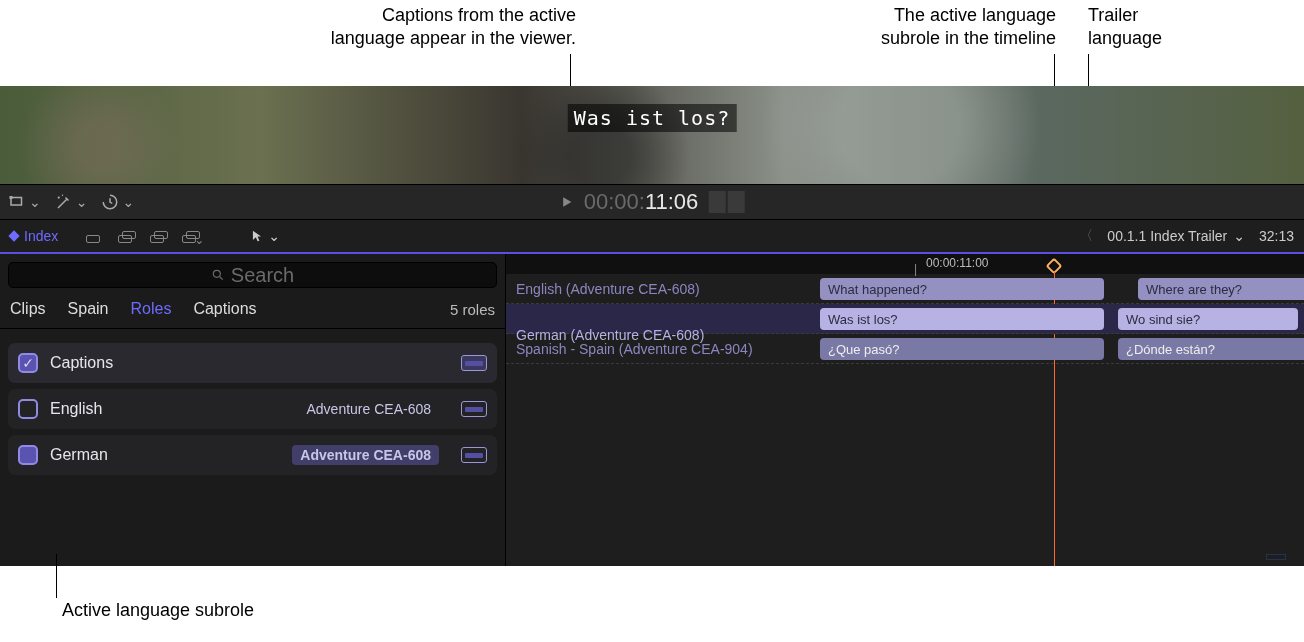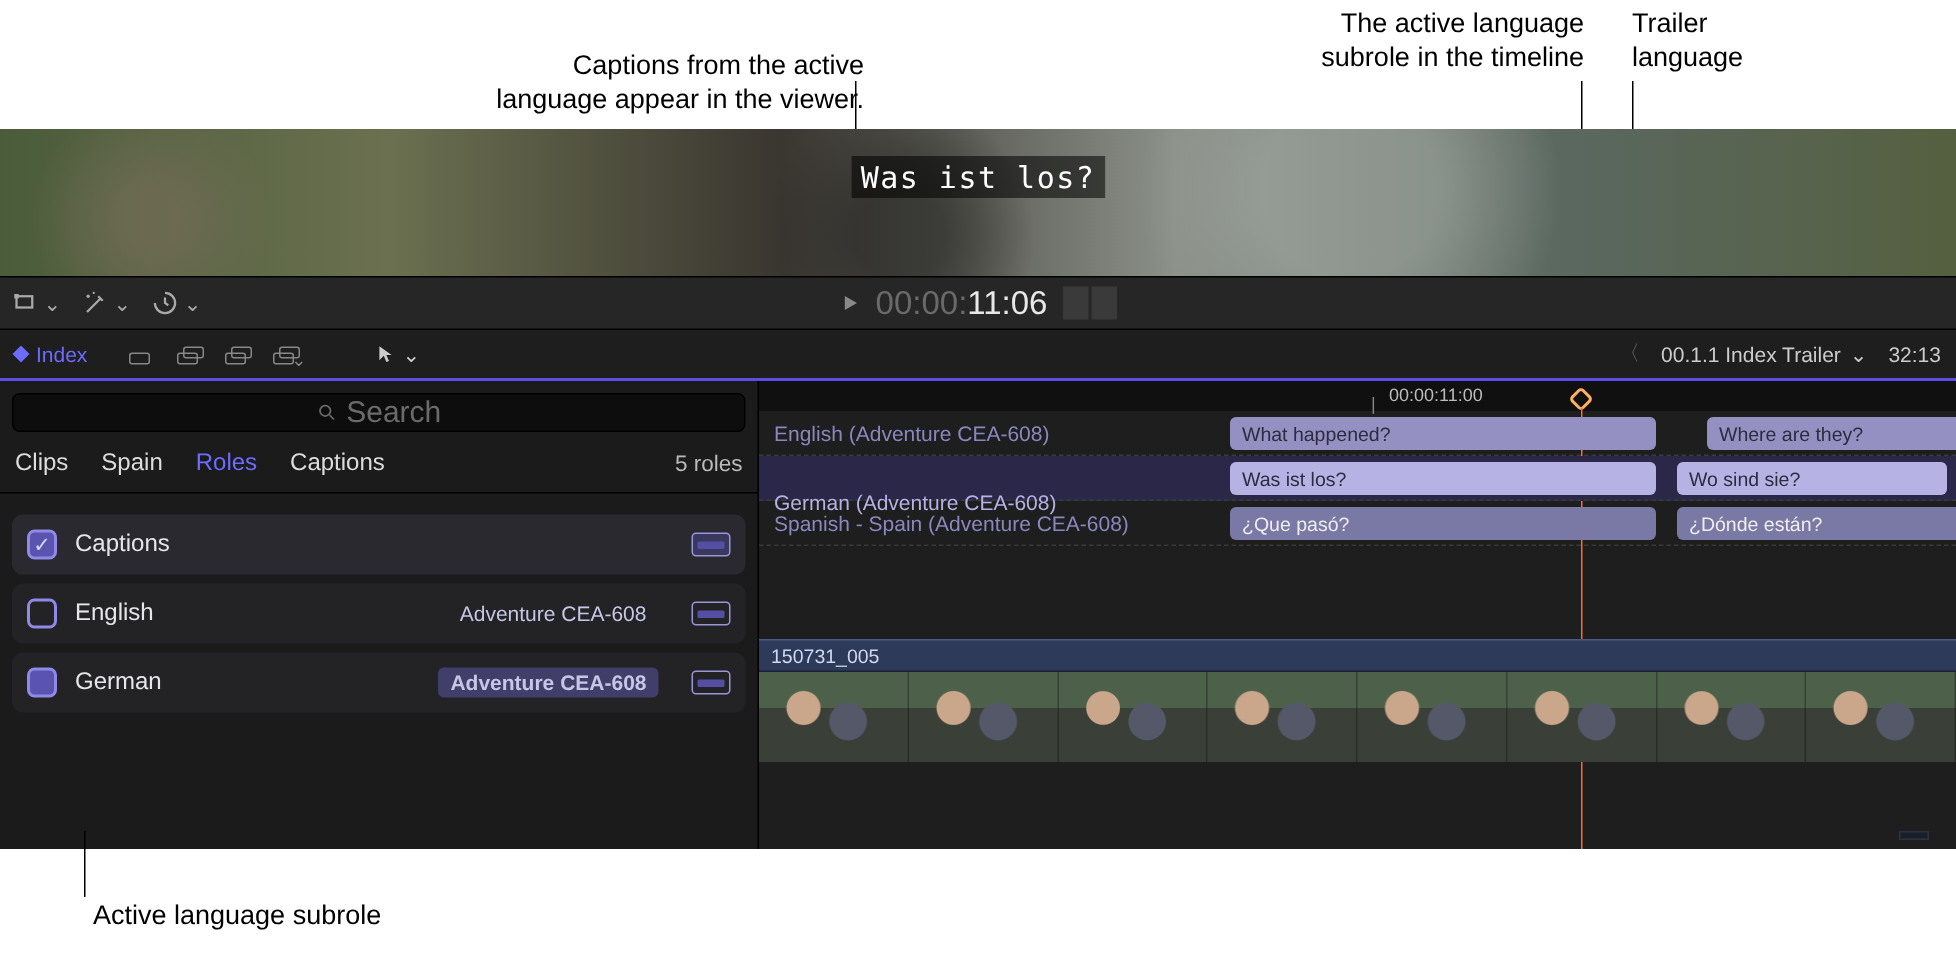--- a/index.html
+++ b/index.html
@@ -263,21 +263,21 @@
     .bottom-annotation {
       position:absolute; color:#000; font-size:18px;
     }
     .bottom-annotation .vline { position:absolute; width:1px; background:#000; }
     .timeline-marker-pad { position:absolute; top:300px; right:18px; width:20px; height:6px; background:#1a1e28; border:1px solid #2c3242; }
   </style>
 </head>
 <body>
 
 <div class="annotation" style="top:4px; left:196px; width:380px;">
-  <span style="white-space:pre-line; display:block;margin-top:28px;">Captions from the active
+  <span style="white-space:pre-line; display:block;">Captions from the active
 language appear in the viewer.</span>
   <div class="line" style="left:374px; top:50px; height:50px;"></div>
 </div>
 <div class="annotation" style="top:4px; left:766px; width:290px;">
   <span style="white-space:pre-line; display:block;">The active language
 subrole in the timeline</span>
   <div class="line" style="left:288px; top:50px; height:294px;"></div>
 </div>
 <div class="annotation" style="top:4px; left:1088px; width:96px; text-align:left;">
   <span style="white-space:pre-line; display:block;">Trailer
@@ -418,43 +418,30 @@
           <div class="lane-label">English (Adventure CEA-608)</div>
           <div class="cap" style="left:314px; width:284px;">What happened?</div>
           <div class="cap" style="left:632px; width:212px;">Where are they?</div>
         </div>
         <div class="lane de active">
           <div class="lane-label">German (Adventure CEA-608)</div>
           <div class="cap" style="left:314px; width:284px;">Was ist los?</div>
           <div class="cap" style="left:612px; width:180px;">Wo sind sie?</div>
         </div>
         <div class="lane es">
-          <div class="lane-label">Spanish - Spain (Adventure CEA-608)</div>
+          <div class="lane-label">Spanish - Spain (Adventure CEA-904)</div>
           <div class="cap" style="left:314px; width:284px;">¿Que pasó?</div>
           <div class="cap" style="left:612px; width:196px;">¿Dónde están?</div>
         </div>
       </div>
 
       <div class="gap">
         <div class="timeline-marker-pad"></div>
       </div>
 
-      <div class="clip-track">
-        <div class="clip-label">150731_005</div>
-        <div class="filmstrip">
-          <div class="thumb"></div>
-          <div class="thumb"></div>
-          <div class="thumb"></div>
-          <div class="thumb"></div>
-          <div class="thumb"></div>
-          <div class="thumb"></div>
-          <div class="thumb"></div>
-          <div class="thumb"></div>
-        </div>
-      </div>
     </div>
   </div>
 </div>
 
 <div class="bottom-annotation" style="left:62px; top:600px;">
   <div class="vline" style="left:-6px; top:-46px; height:44px;"></div>
   <span>Active language subrole</span>
 </div>
 
 </body></html>

